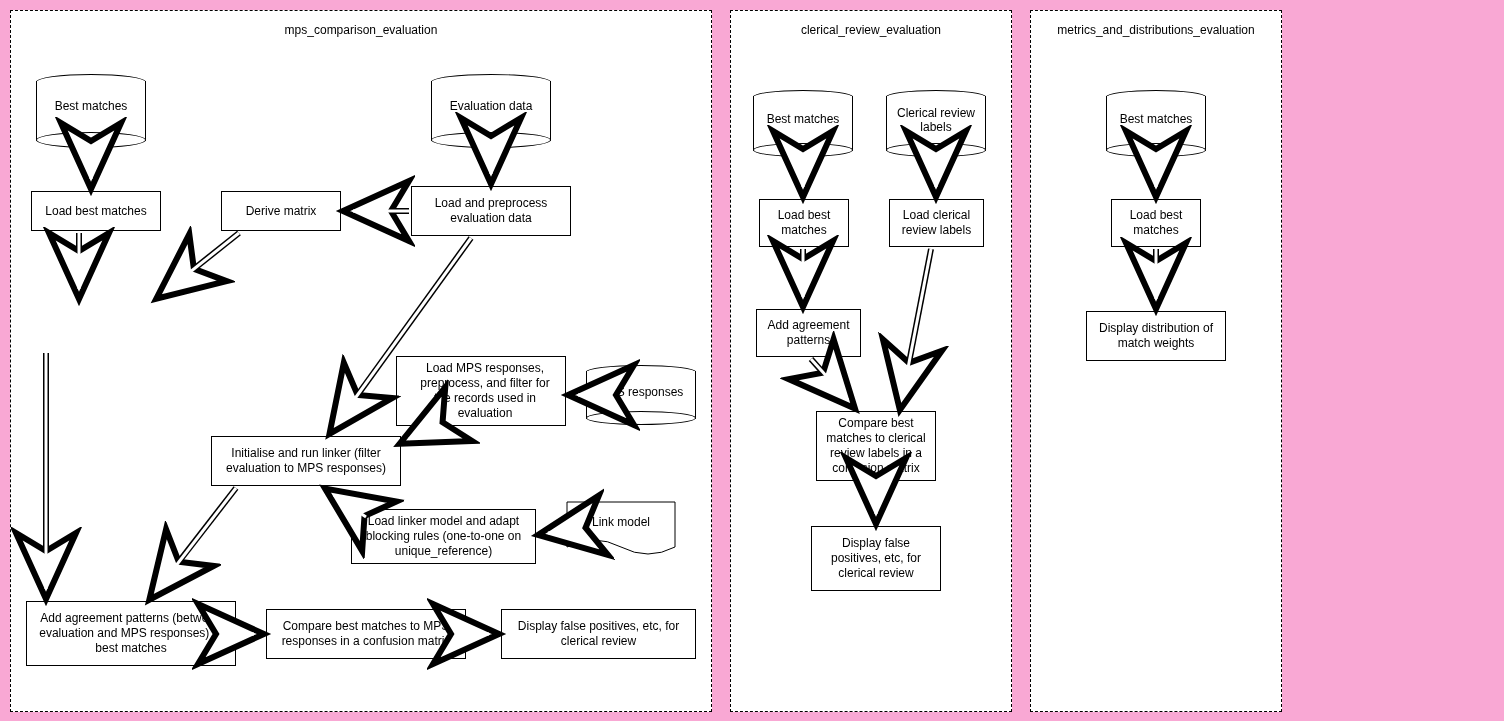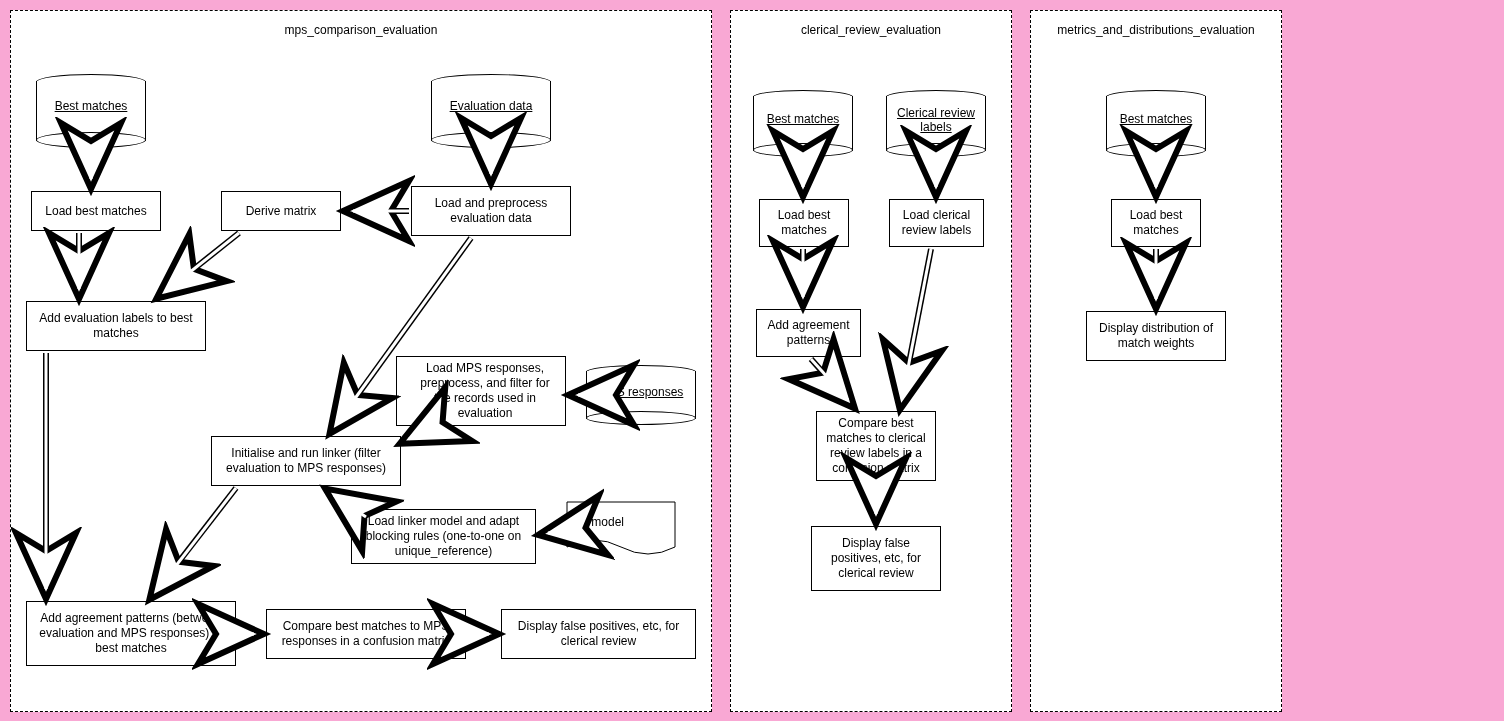--- a/index.html
+++ b/index.html
@@ -3,21 +3,21 @@
 <meta charset="utf-8">
 <style>
   html,body{margin:0;padding:0;background:#000;font-family:Helvetica,Arial,sans-serif;font-size:12px;color:#000;}
   .stage{position:relative;width:1504px;height:721px;background:#f9a8d4;}
   .panel{position:absolute;background:#fff;border:1px dashed #000;}
   .title{position:absolute;top:12px;width:100%;text-align:center;font-size:12px;}
   .box{position:absolute;background:#fff;border:1px solid #000;display:flex;align-items:center;justify-content:center;text-align:center;padding:4px 6px;box-sizing:border-box;line-height:1.25;}
   .cyl{position:absolute;}
   .cyl .body{position:absolute;left:0;right:0;border:1px solid #000;border-top:none;border-bottom:none;background:#fff;}
   .cyl .top,.cyl .bot{position:absolute;left:0;right:0;border:1px solid #000;border-radius:50%;background:#fff;}
-  .cyl .lbl{position:absolute;left:0;right:0;text-align:center;text-decoration:underline;}
+  .cyl .lbl{position:absolute;left:0;right:0;text-align:center;}
   .doc{position:absolute;}
   svg.arrows{position:absolute;left:0;top:0;pointer-events:none;}
 </style>
 </head>
 <body>
 
 <div class="stage">
 
   <div class="panel" style="left:10px;top:10px;width:700px;height:700px;">
     <div class="title">mps_comparison_evaluation</div>
@@ -40,27 +40,26 @@
       <div class="top" style="top:-6px;height:12px;"></div>
       <div class="body" style="top:0;bottom:0;"></div>
       <div class="bot" style="bottom:-6px;height:12px;"></div>
       <div class="lbl" style="top:14px;text-align:center;">MPS responses</div>
     </div>
 
     <div class="doc" style="left:555px;top:490px;width:110px;height:60px;">
       <svg width="110" height="60" viewBox="0 0 110 60">
         <path d="M1 1 H109 V46 Q82 60 55 46 Q28 32 1 46 Z" fill="#fff" stroke="#000"></path>
       </svg>
-      <div style="position:absolute;left:0;right:0;top:14px;text-align:left;">Link model</div>
+      <div style="position:absolute;left:0;right:0;top:14px;text-align:center;">Link model</div>
     </div>
 
     <div class="box" style="left:20px;top:180px;width:130px;height:40px;">Load best matches</div>
     <div class="box" style="left:210px;top:180px;width:120px;height:40px;">Derive matrix</div>
     <div class="box" style="left:400px;top:175px;width:160px;height:50px;">Load and preprocess evaluation data</div>
-    <div class="box" style="left:15px;top:290px;width:180px;height:50px;">Add evaluation labels to best matches</div>
     <div class="box" style="left:385px;top:345px;width:170px;height:70px;padding-left:14px;">Load MPS responses, preprocess, and filter for the records used in evaluation</div>
     <div class="box" style="left:200px;top:425px;width:190px;height:50px;">Initialise and run linker (filter evaluation to MPS responses)</div>
     <div class="box" style="left:340px;top:498px;width:185px;height:55px;">Load linker model and adapt blocking rules (one-to-one on unique_reference)</div>
     <div class="box" style="left:15px;top:590px;width:210px;height:65px;">Add agreement patterns (between evaluation and MPS responses) to best matches</div>
     <div class="box" style="left:255px;top:598px;width:200px;height:50px;">Compare best matches to MPS responses in a confusion matrix</div>
     <div class="box" style="left:490px;top:598px;width:195px;height:50px;">Display false positives, etc, for clerical review</div>
 
     <svg class="arrows" width="700" height="700">
       <defs>
         <marker id="ah1" markerWidth="14" markerHeight="14" refX="11" refY="6" orient="auto">

